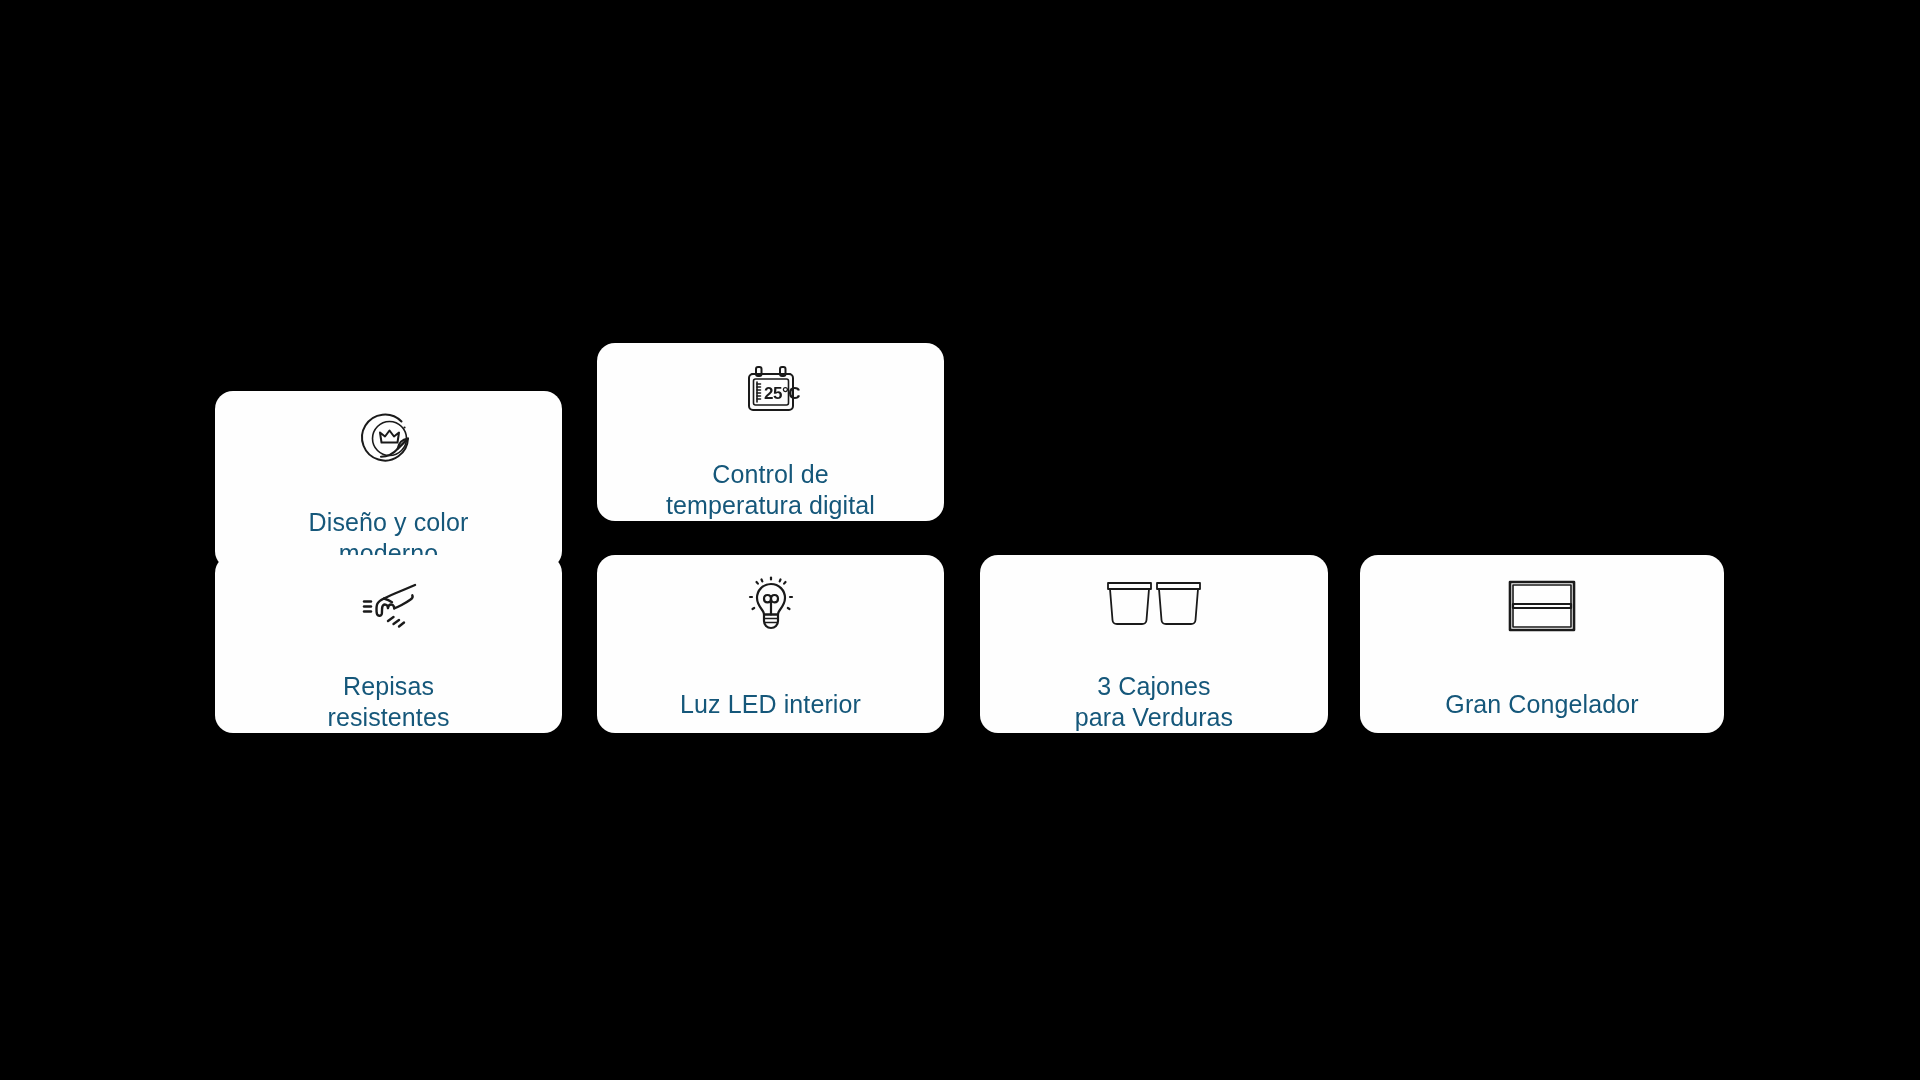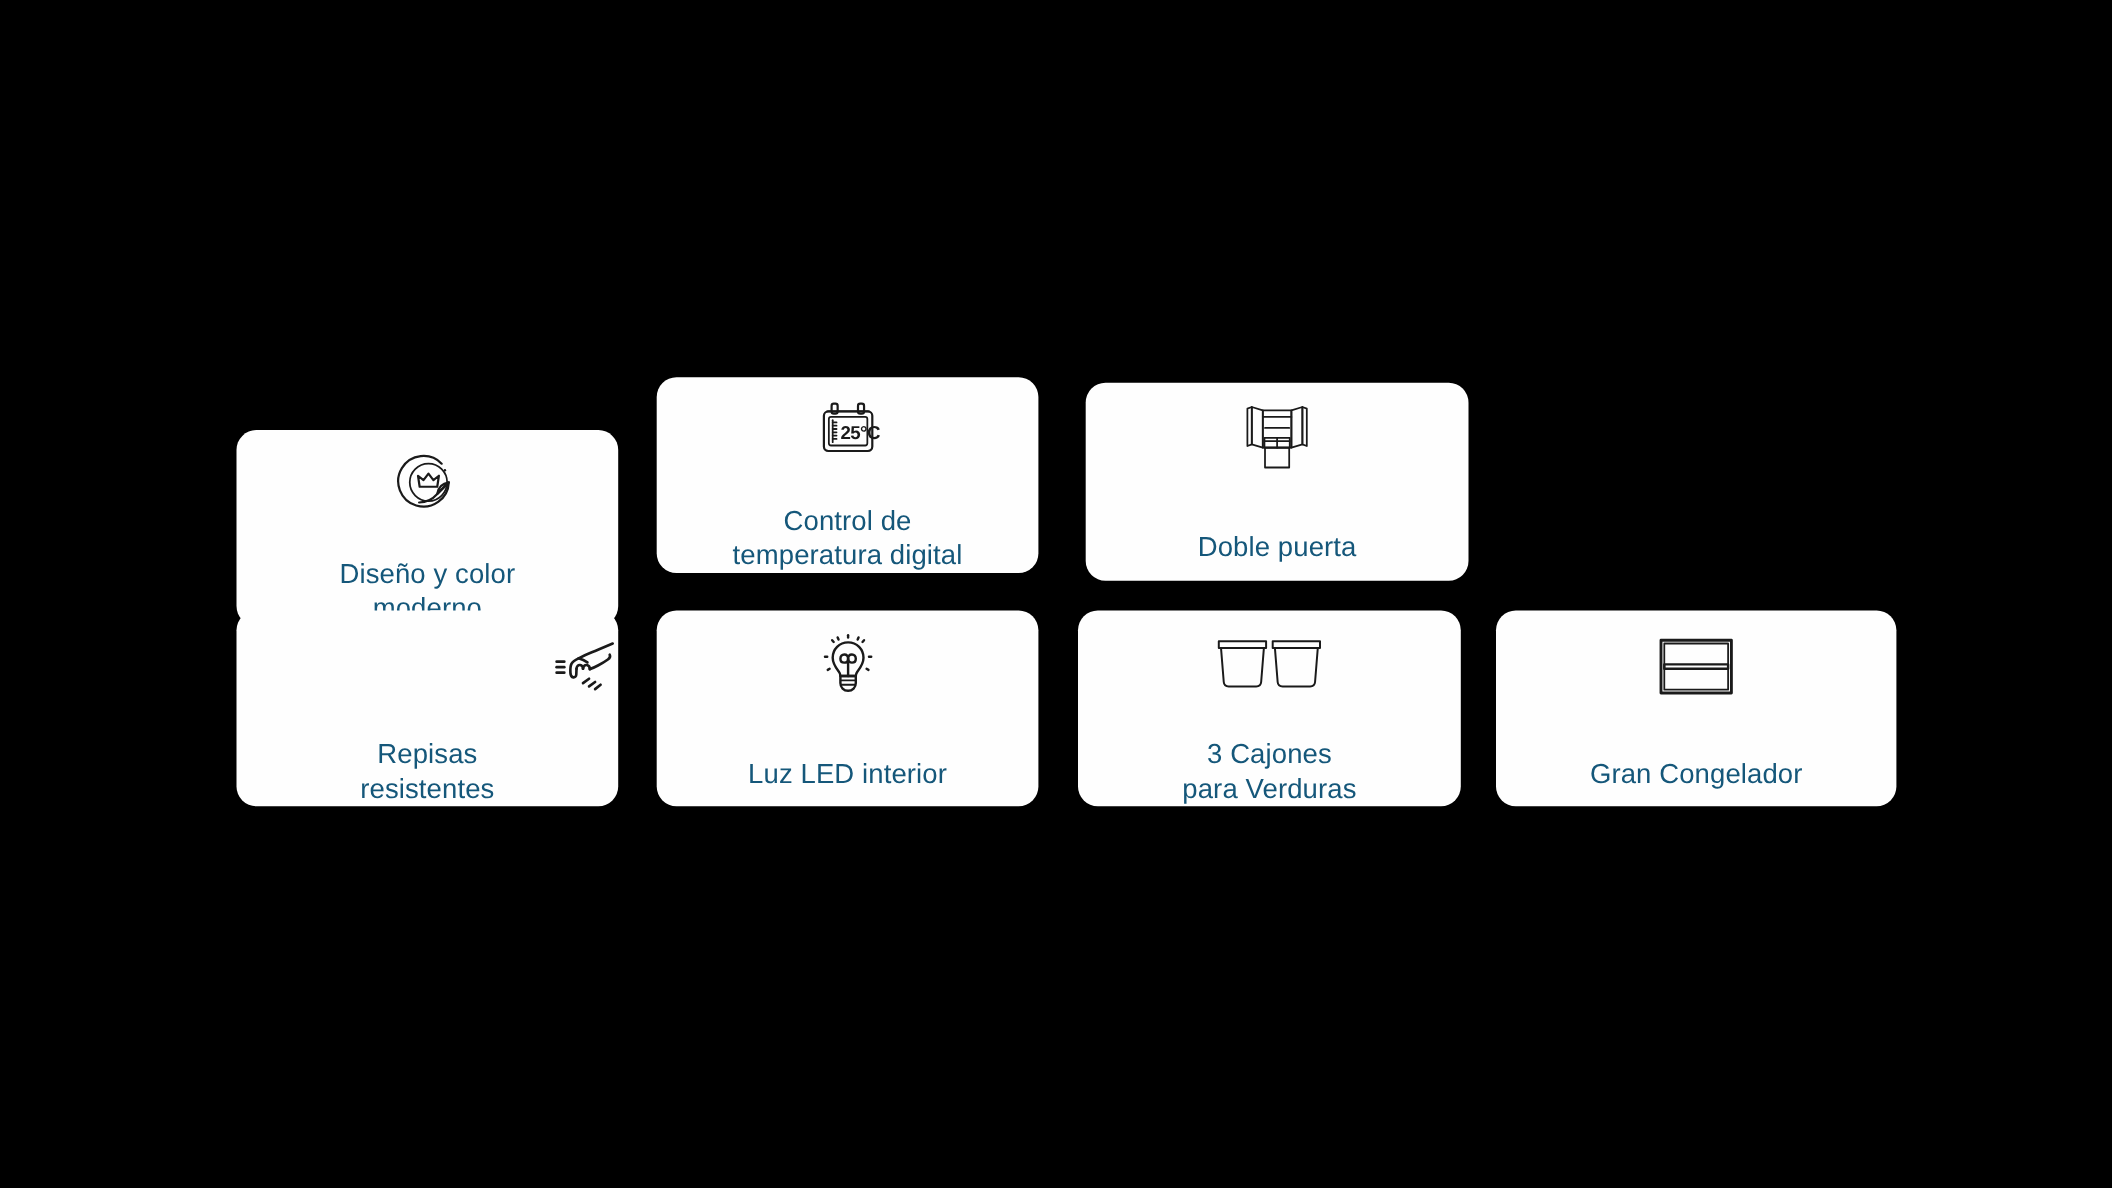--- a/index.html
+++ b/index.html
@@ -36,21 +36,21 @@
     gap: 28px;
   }
 
   
   .card-r1c1 { left: 0px;    top: 0px;  width: 347px; height: 178px; margin-top: 48px; }
   .card-r1c2 { left: 382px;  top: 0px;  width: 347px; height: 178px; }
   .card-r1c3 { left: 772px;  top: 5px;  width: 348px; height: 180px; }
   .card-r1c4 { left: 1145px; top: 0px;  width: 344px; height: 178px; }
 
   
-  .card-r2c1 { left: 0px;    top: 212px; width: 347px; height: 178px; align-items: flex-end; }
+  .card-r2c1 { left: 0px;    top: 212px; width: 347px; height: 178px; }
   .card-r2c2 { left: 382px;  top: 212px; width: 347px; height: 178px; }
   .card-r2c3 { left: 765px;  top: 212px; width: 348px; height: 178px; }
   .card-r2c4 { left: 1145px; top: 212px; width: 364px; height: 178px; }
 
   .card-icon {
     height: 62px;
     margin-top: 20px;
     display: flex;
     align-items: center;
     justify-content: center;
@@ -132,45 +132,20 @@
         <path class="ic-stroke-thin" d="M17 19 V39"></path>
         <path class="ic-stroke-thin" d="M17 21 H20.5 M17 24 H20.5 M17 27 H20.5 M17 30 H20.5 M17 33 H20.5 M17 36 H20.5"></path>
 
         <text x="24" y="36" class="ic-fill-dark" style="font-family:'Liberation Sans',sans-serif;font-size:17px;font-weight:bold;letter-spacing:-0.5px;">25°C</text>
       </svg>
     </div>
     <div class="card-label">Control de
 temperatura digital</div>
   </div>
 
-  <div class="feature-card card-r1c3">
-    <div class="card-icon">
-      <svg width="80" height="62" viewBox="0 0 80 62">
-
-        <path class="ic-stroke-thin" d="M27 5 H53 V39 H27 Z"></path>
-
-        <path class="ic-stroke-thin" d="M27 11 H53"></path>
-
-        <path class="ic-stroke-thin" d="M29 21 H51"></path>
-
-        <path class="ic-stroke-thin" d="M28.5 30 H51.5 V39 H28.5 Z"></path>
-        <path class="ic-stroke-thin" d="M28.5 33 H51.5"></path>
-        <path class="ic-stroke-thin" d="M40 30 V39"></path>
-
-        <path class="ic-stroke-thin" d="M27 5 L17 2 V36 L27 39 Z"></path>
-        <path class="ic-stroke-thin" d="M17 2 L13 3.5 V37.5 L17 36 Z"></path>
-
-        <path class="ic-stroke-thin" d="M53 5 L63 2 V36 L53 39 Z"></path>
-        <path class="ic-stroke-thin" d="M63 2 L67 3.5 V37.5 L63 36 Z"></path>
-
-        <path class="ic-stroke-thin" d="M29 39 H51 V57 H29 Z"></path>
-      </svg>
-    </div>
-    <div class="card-label label-single">Doble puerta</div>
-  </div>
 
 
   <div class="feature-card card-r2c1">
     <div class="card-icon">
       <svg width="62" height="50" viewBox="0 0 62 50">
 
         <path class="ic-stroke" style="stroke-width:2.4" d="M57 6 C50 9 43 12 38 14 C34 15.6 30 17.5 26 19.5
                  C22.5 21.2 20.5 22.5 19.5 24.5 C18.4 26.6 18.4 30 18.6 33
                  C18.7 35.2 19.6 36.6 21.2 36.8 C22.8 37 23.8 35.8 23.9 34.2 L24.1 29"></path>
         <path class="ic-stroke" style="stroke-width:2.4" d="M24.1 29 C24.2 26.8 25.6 25.3 27.4 25.6 C29 25.9 30 27.2 30 29"></path>

